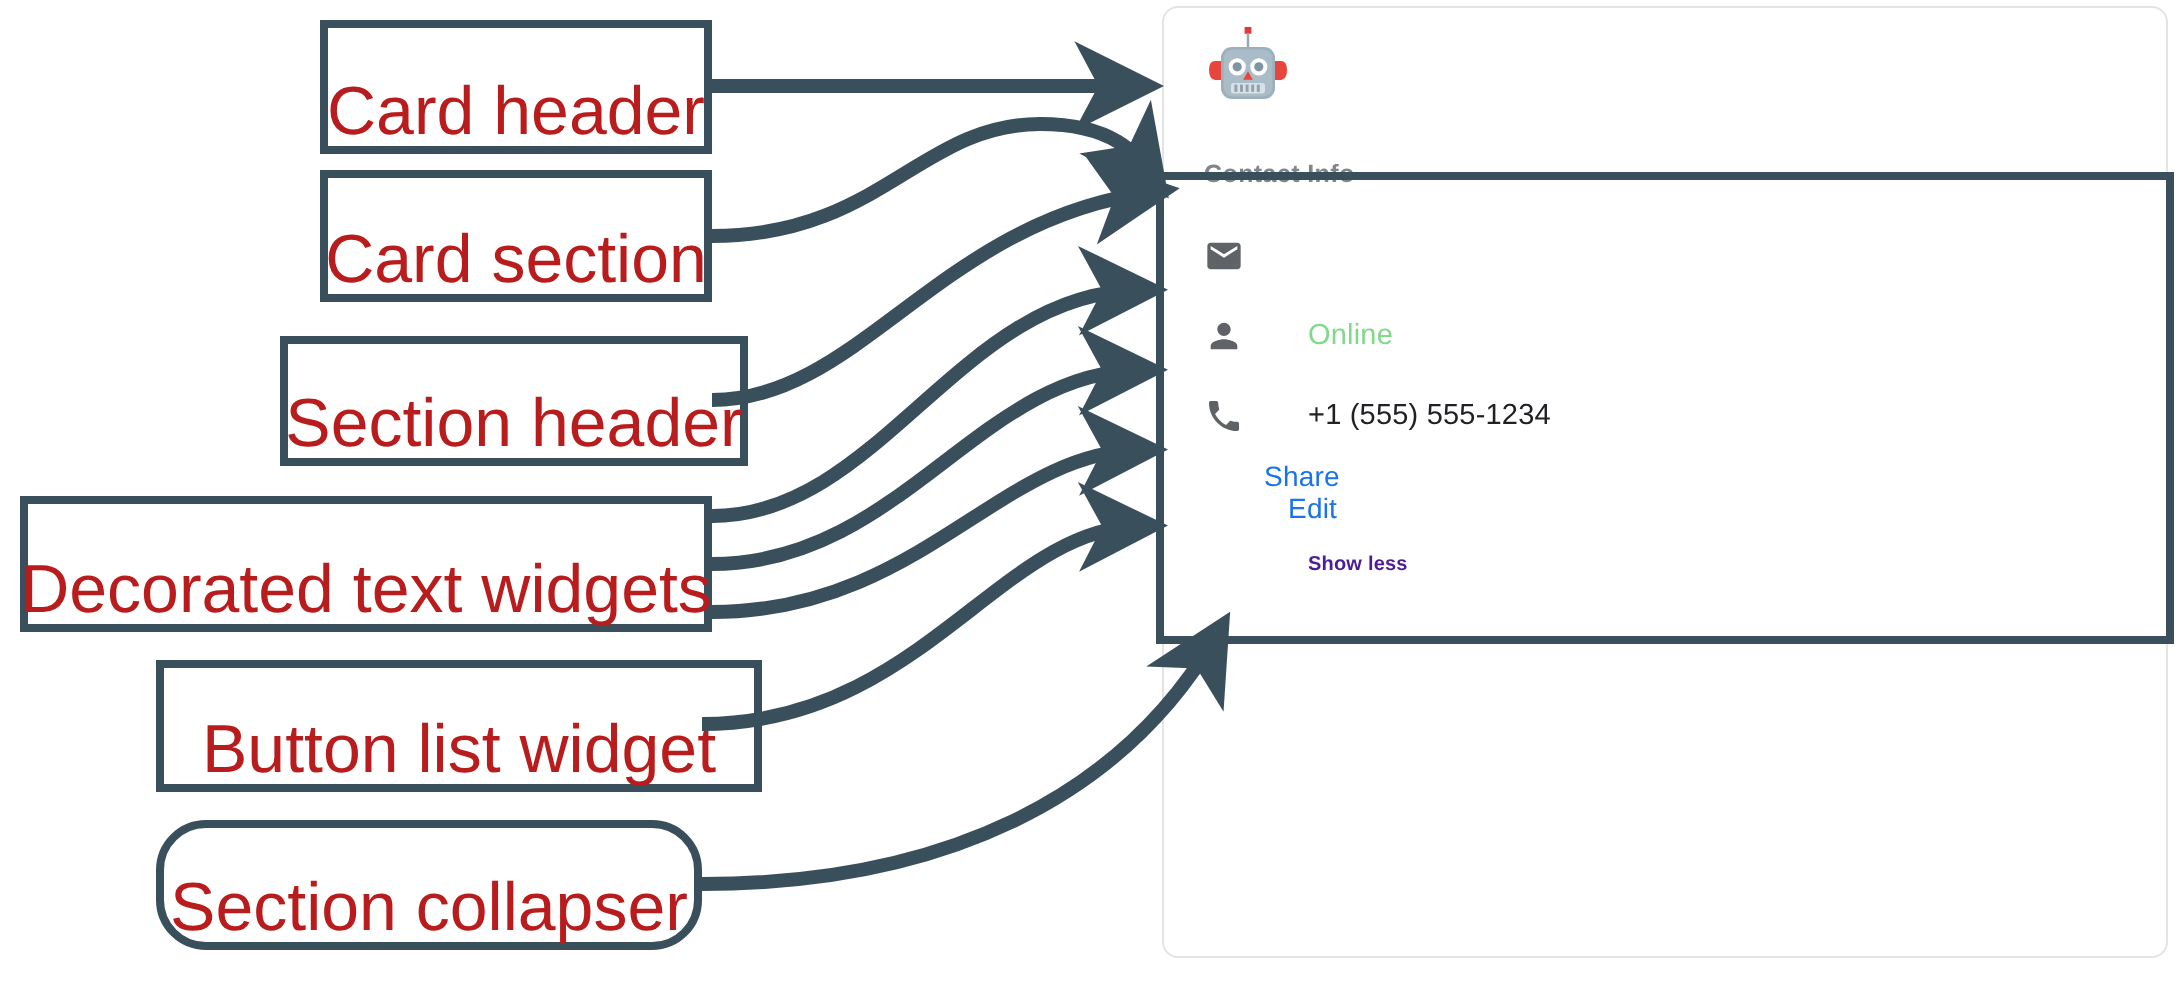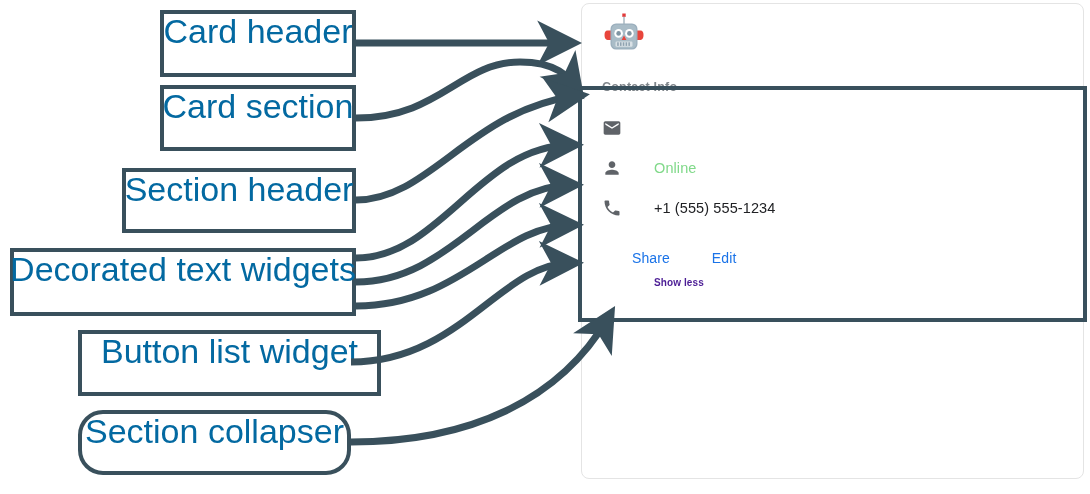--- a/index.html
+++ b/index.html
@@ -17,26 +17,26 @@
     background: #ffffff;
     overflow: hidden;
   }
 
   
   .anno-box {
     position: absolute;
     box-sizing: border-box;
     border: 4px solid #39505c;
     background: #ffffff;
-    color: #0369a1;
+    color: #b91c1c;
     font-family: "Liberation Sans", sans-serif;
     font-size: 34px;
     line-height: 1;
     display: flex;
-    align-items: flex-start;
+    align-items: flex-end;
     justify-content: center;
     white-space: nowrap;
     z-index: 5;
   }
 
   
   #arrows {
     position: absolute;
     left: 0; top: 0;
     width: 1090px;
@@ -128,23 +128,24 @@
   .kv-icon svg { display: block; }
   .kv-text {
     font-size: 14.5px;
     color: #202124;
     letter-spacing: .1px;
   }
   .kv-text.status-online { color: #81d98a; }
 
   .button-row {
     display: flex;
-    align-items: flex-end;
+    align-items: flex-start;
     height: 36px;
     margin-top: 2px;
+    flex-direction: column;
   }
   .text-button {
     font-size: 14px;
     color: #1a73e8;
     font-weight: 500;
     background: none;
     border: none;
     padding: 0;
     font-family: "Liberation Sans", sans-serif;
     cursor: pointer;
@@ -247,21 +248,21 @@
   </div>
 
   <div id="section-highlight"></div>
 
   <div class="anno-box" style="left: 160px; top: 10px; width: 196px; height: 67px;">
     <span>Card header</span>
   </div>
   <div class="anno-box" style="left: 160px; top: 85px; width: 196px; height: 66px;">
     <span>Card section</span>
   </div>
-  <div class="anno-box" style="left: 122px; top: 168px; width: 234px; height: 65px;">
+  <div class="anno-box" style="left: 140px; top: 168px; width: 234px; height: 65px;">
     <span>Section header</span>
   </div>
   <div class="anno-box" style="left: 10px; top: 248px; width: 346px; height: 68px;">
     <span>Decorated text widgets</span>
   </div>
   <div class="anno-box" style="left: 78px; top: 330px; width: 303px; height: 66px;">
     <span>Button list widget</span>
   </div>
   <div class="anno-box" style="left: 78px; top: 410px; width: 273px; height: 65px; border-radius: 25px;">
     <span>Section collapser</span>

